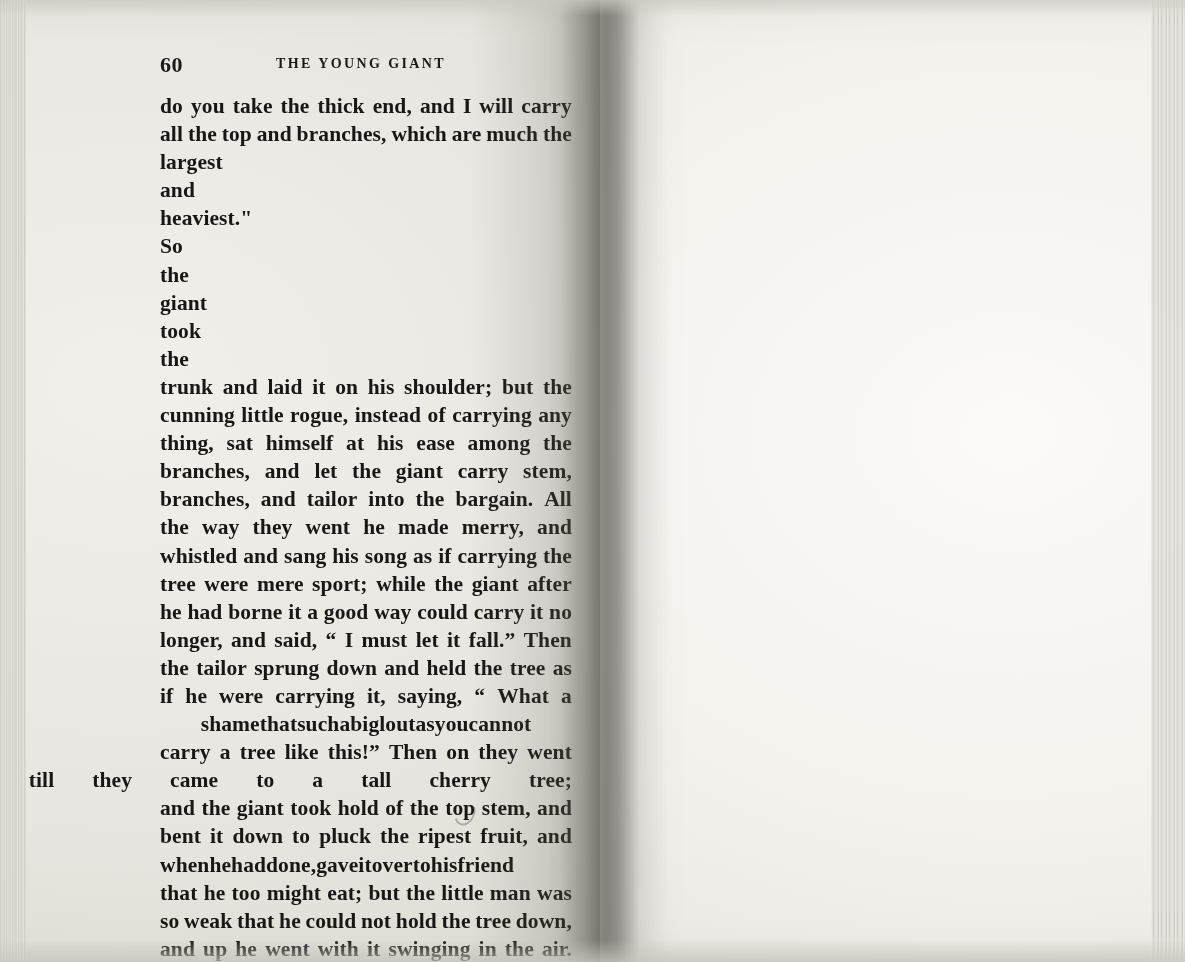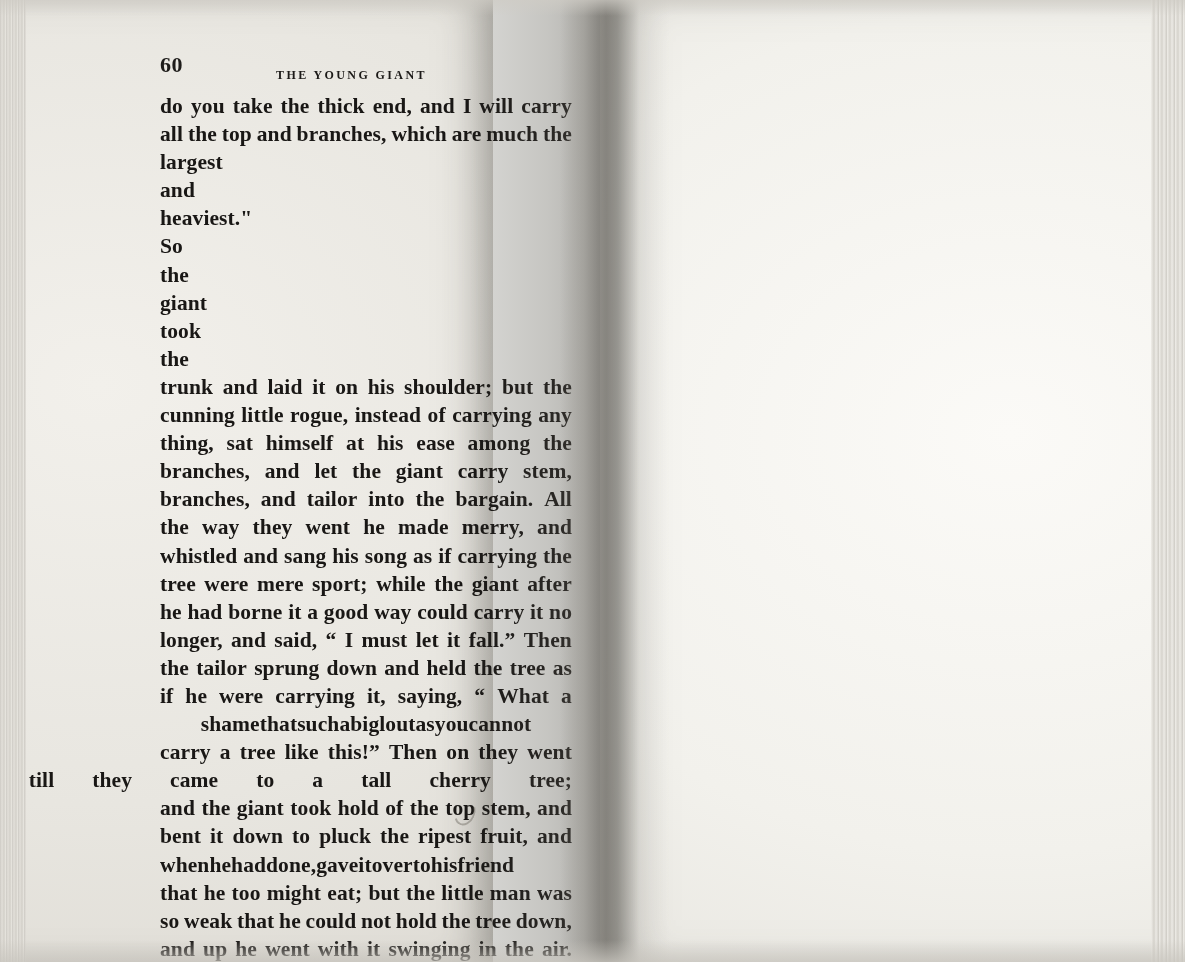--- a/index.html
+++ b/index.html
@@ -23,21 +23,21 @@
 
   
   .page {
     position: absolute;
     top: 0;
     height: 962px;
     background: #eceae5;
   }
   .page-left {
     left: 0;
-    width: 493px;
+    width: 600px;
     background:
       radial-gradient(ellipse 900px 700px at 20% 40%, #f2f0eb 0%, #e8e6e0 60%, #dedbd4 100%);
     box-shadow: inset -30px 0 45px -20px rgba(90,88,82,0.55);
   }
   .page-right {
     left: 600px;
     width: 585px;
     background:
       radial-gradient(ellipse 900px 700px at 70% 45%, #fbfaf7 0%, #f2f1ec 60%, #e6e4de 100%);
     box-shadow: inset 40px 0 55px -25px rgba(90,88,82,0.5);
@@ -101,22 +101,22 @@
     left: 0;
     top: 0;
     font-size: 22px;
     font-weight: bold;
     color: #1e1c1a;
     letter-spacing: 0.5px;
   }
   .running-head {
     position: absolute;
     left: 116px;
-    top: 16px;
-    font-size: 12px;
+    top: 4px;
+    font-size: 14px;
     font-weight: bold;
     letter-spacing: 2.4px;
     color: #1c1a18;
     font-family: Liberation Serif, serif;
   }
 
   .body-text {
     position: absolute;
     top: 92px;
     left: 160px;

